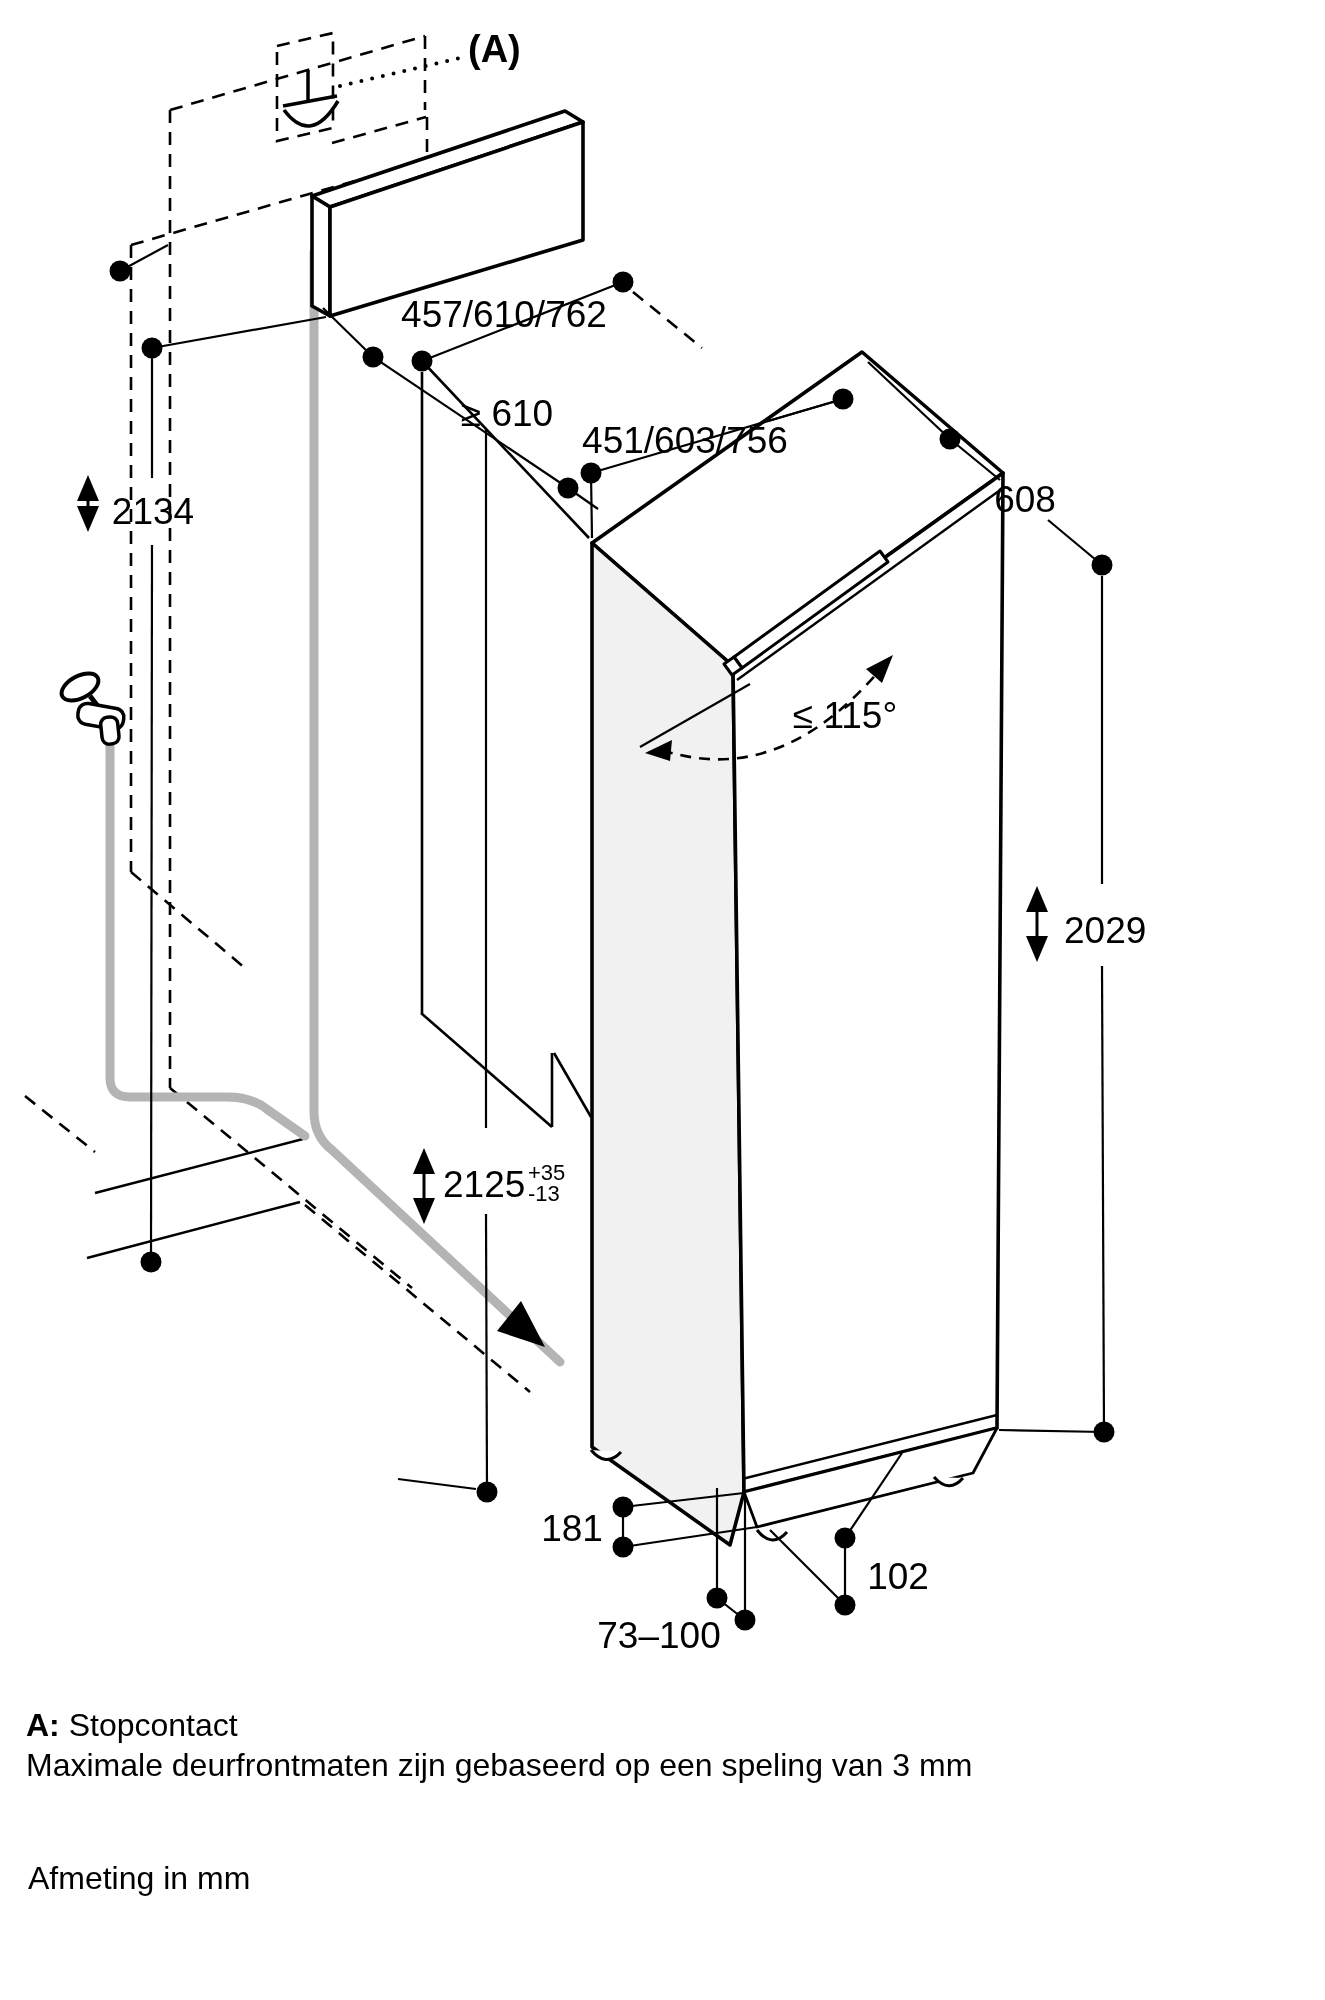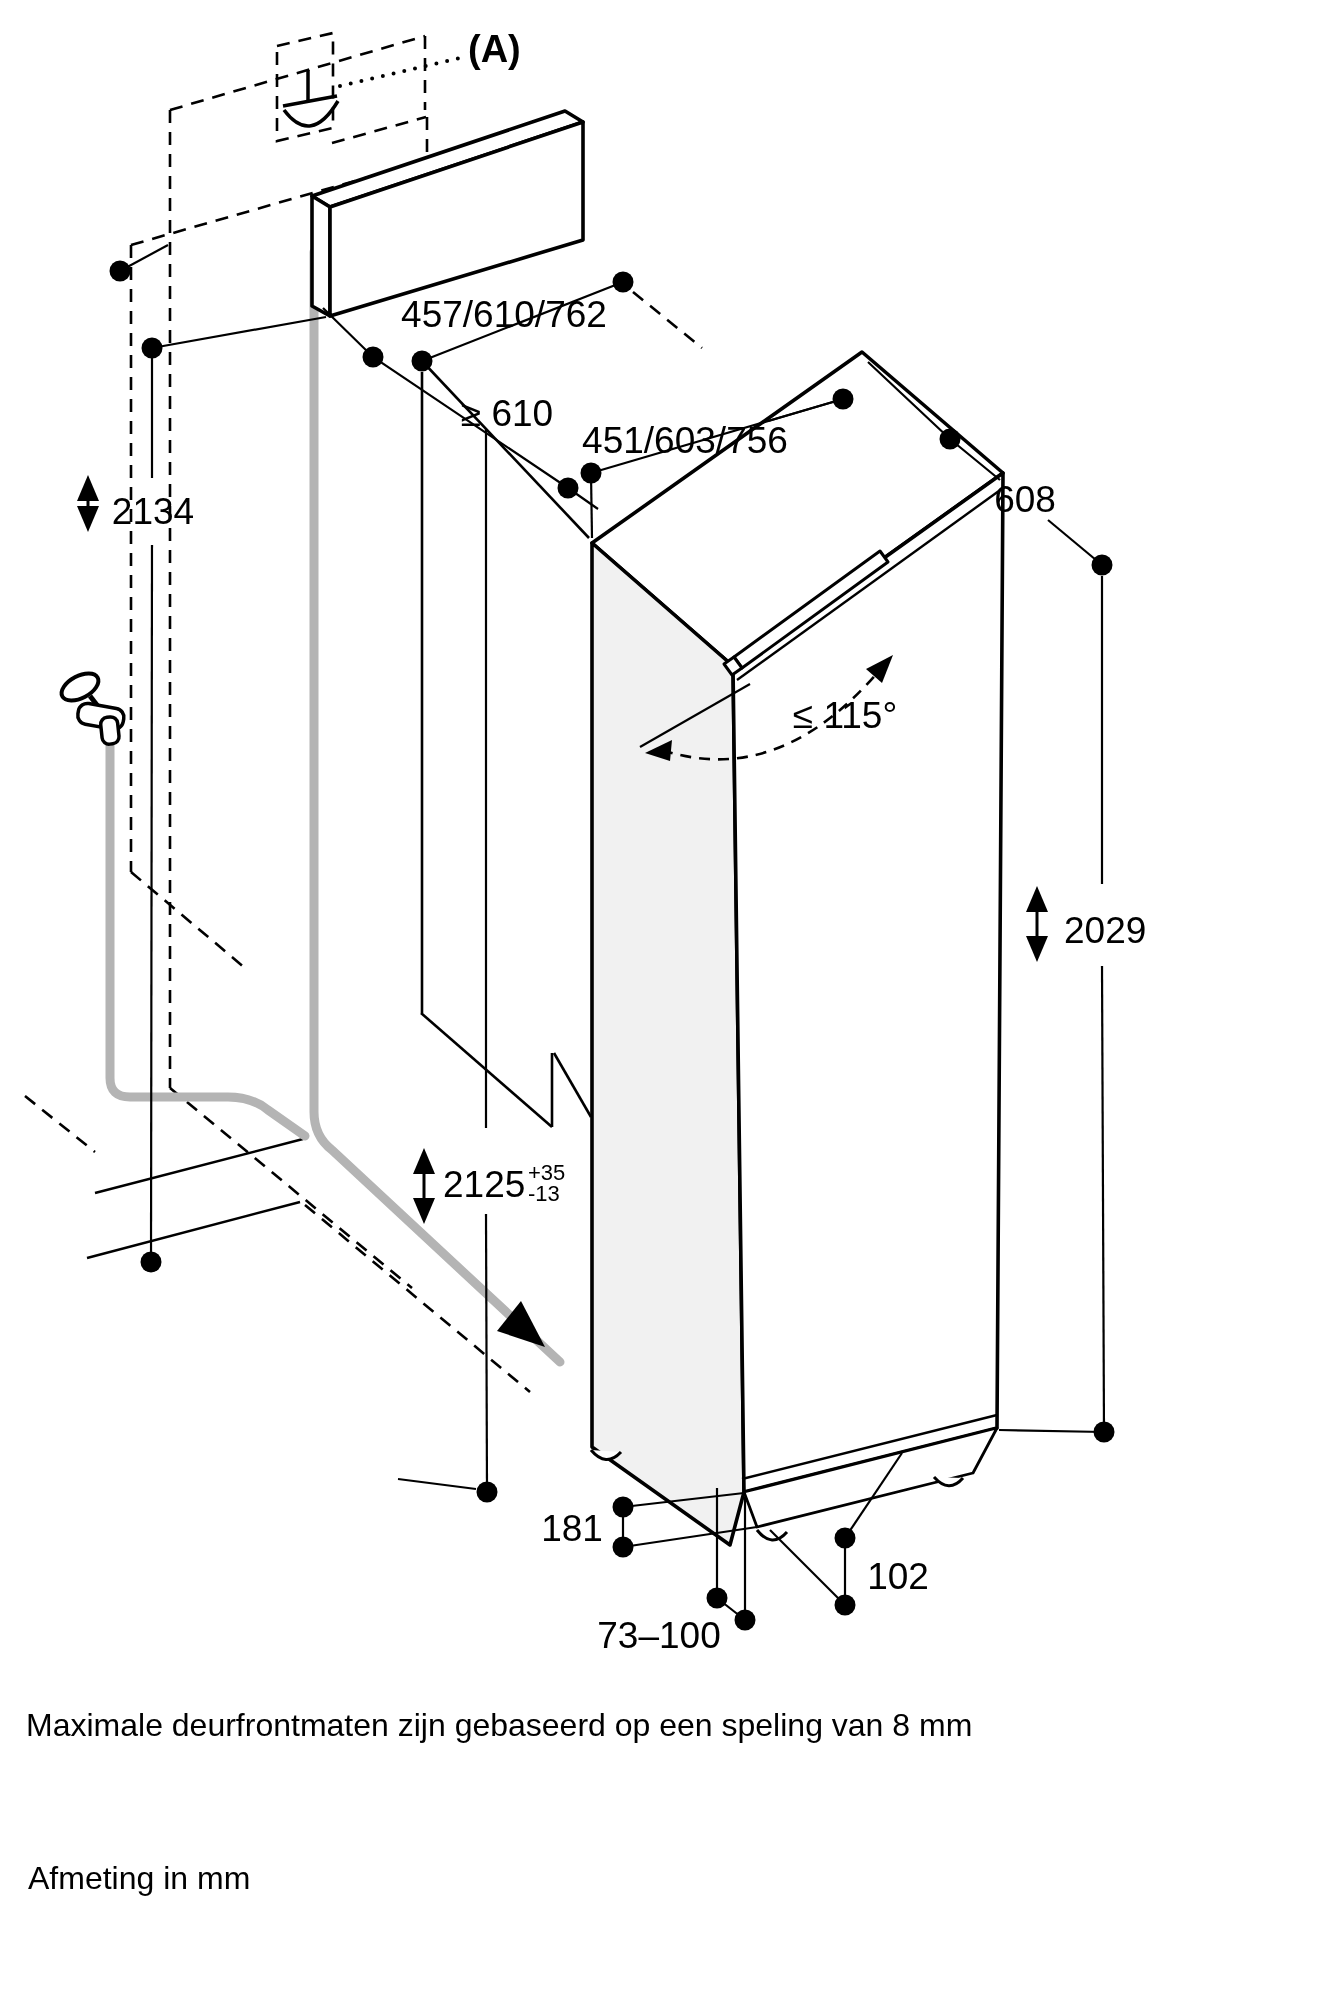--- a/index.html
+++ b/index.html
@@ -192,15 +192,16 @@
     <path d="M745,1620 V1497" stroke="#000" stroke-width="2.2"></path>
     <circle cx="717" cy="1598" r="10.5"></circle>
     <circle cx="745" cy="1620" r="10.5"></circle>
     <text class="dim-label" x="659" y="1648" text-anchor="middle">73–100</text>
   </g>
 
 </svg>
 </div>
 
 <div class="notes">
-  <div>Maximale deurfrontmaten zijn gebaseerd op een speling van 8 mm</div>
+  <div><span class="note-key">A:</span> <span>Stopcontact</span></div>
+  <div>Maximale deurfrontmaten zijn gebaseerd op een speling van 3 mm</div>
 </div>
 <div class="units">Afmeting in mm</div>
 
 </body></html>

